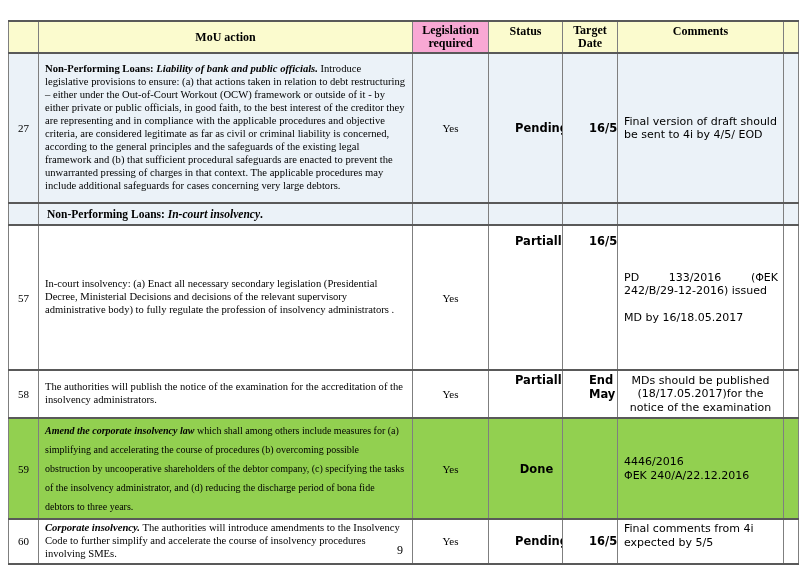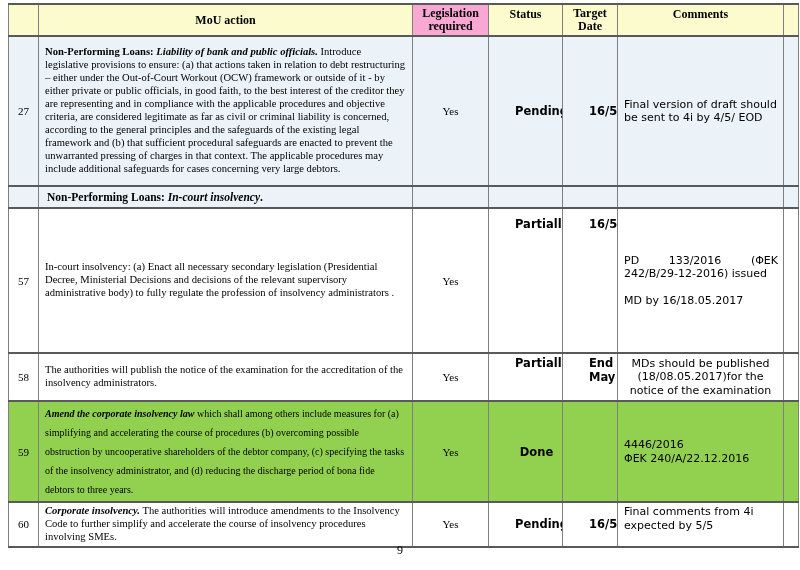--- a/index.html
+++ b/index.html
@@ -8,21 +8,21 @@
     width: 800px;
     height: 570px;
     background: #ffffff;
     font-family: "Liberation Serif", serif;
     color: var(--text, #000);
     overflow: hidden;
   }
   table.mou-table {
     position: absolute;
     left: 8px;
-    top: 3px;
+    top: 20px;
     width: 790px;
     border-collapse: collapse;
     table-layout: fixed;
   }
   td, th {
     border-left: 1px solid var(--border_light, #7f7f7f);
     border-right: 1px solid var(--border_light, #7f7f7f);
     border-top: 2px solid var(--border_dark, #595959);
     border-bottom: 2px solid var(--border_dark, #595959);
     padding: 2px 4px;
@@ -161,21 +161,21 @@
           </td>
       <td class="c-end"></td>
     </tr>
         <tr class="r58" style="background-color: rgb(255, 255, 255);">
       <td class="c-num">58</td>
       <td class="c-action"><span class="action-text"><span class="seg-regular">The authorities will publish the notice of the examination for the accreditation of the insolvency administrators.</span></span></td>
       <td class="c-leg">Yes</td>
       <td class="c-status">Partially</td>
       <td class="c-target">End May</td>
       <td class="c-comments">
-            <div class="comment-line">MDs should be published (18/08.05.2017)for the notice of the examination</div>
+            <div class="comment-line">MDs should be published (18/17.05.2017)for the notice of the examination</div>
           </td>
       <td class="c-end"></td>
     </tr>
         <tr class="r59" style="background-color: rgb(146, 208, 80);">
       <td class="c-num">59</td>
       <td class="c-action"><span class="action-text"><span class="seg-bolditalic">Amend the corporate insolvency law</span><span class="seg-regular"> which shall among others include measures for (a) simplifying and accelerating the course of procedures (b) overcoming possible obstruction by uncooperative shareholders of the debtor company, (c) specifying the tasks of the insolvency administrator, and (d) reducing the discharge period of bona fide debtors to three years.</span></span></td>
       <td class="c-leg">Yes</td>
       <td class="c-status">Done</td>
       <td class="c-target"></td>
       <td class="c-comments">

